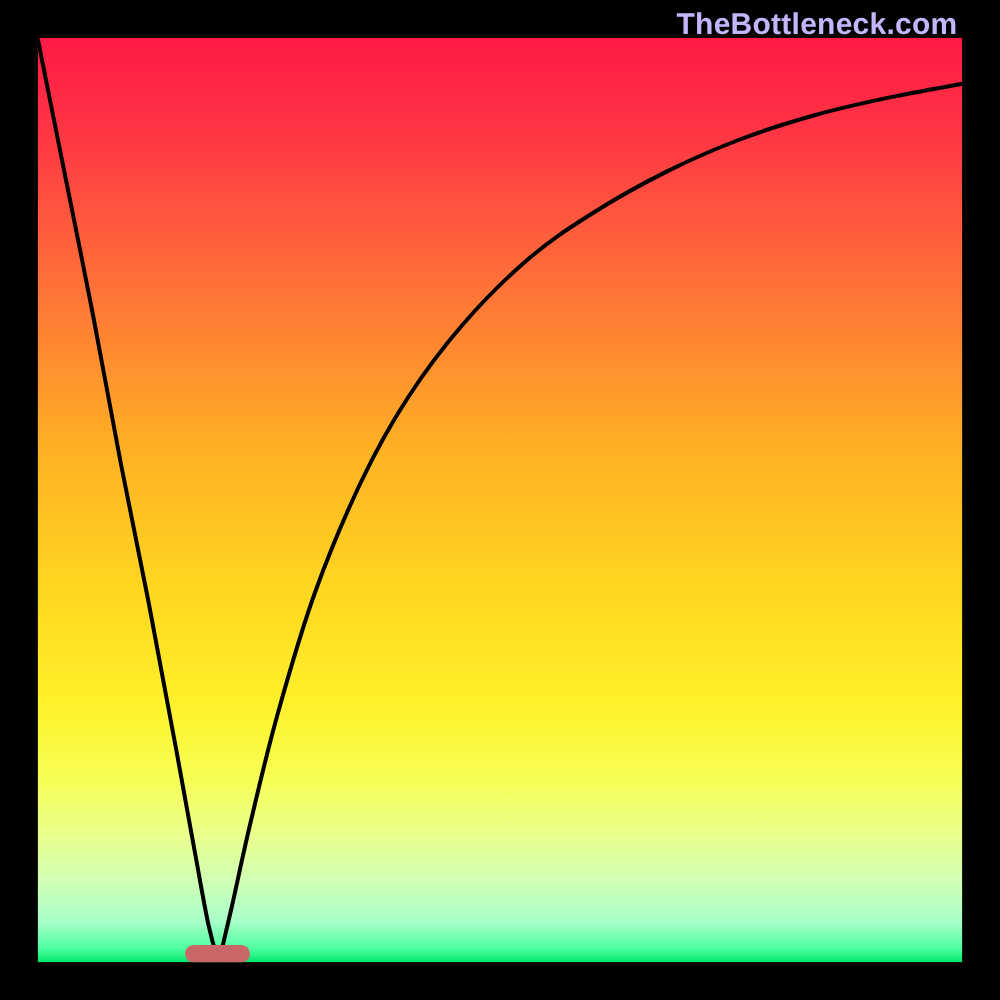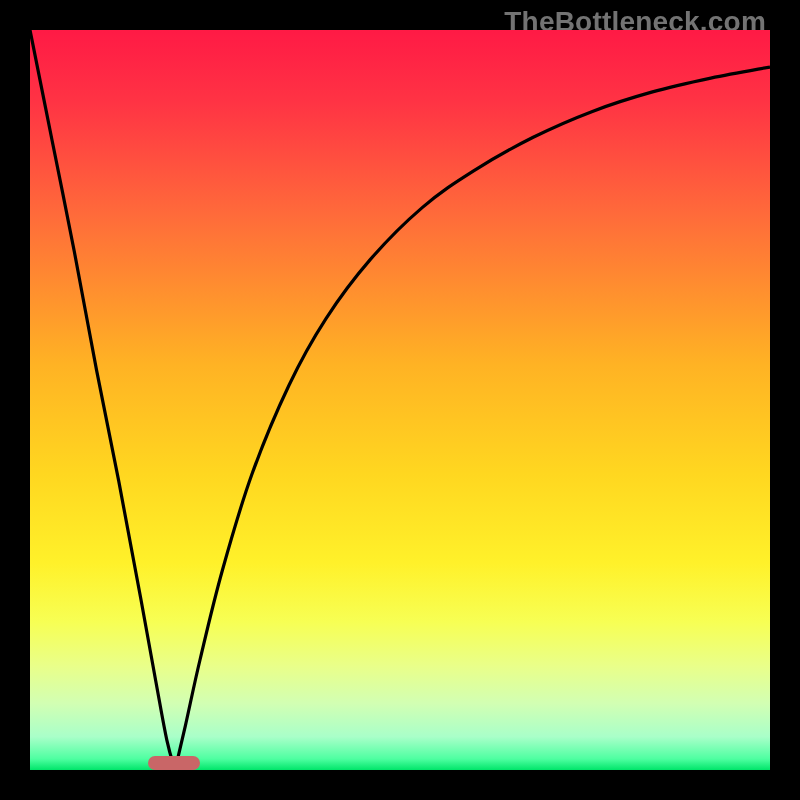--- a/index.html
+++ b/index.html
@@ -28,23 +28,23 @@
     position: absolute;
     left: 0;
     top: 0;
     width: 100%;
     height: 100%;
   }
   .watermark {
     position: absolute;
     top: 6px;
     right: 34px;
-    font-size: 28px;
+    font-size: 24px;
     font-weight: 600;
-    color: #737373;
+    color: #c4b5fd;
     letter-spacing: 0.2px;
   }
   .marker {
     position: absolute;
     height: 14px;
     border-radius: 7px;
     background: #c96667;
     bottom: 0;
   }
   svg.curve {

